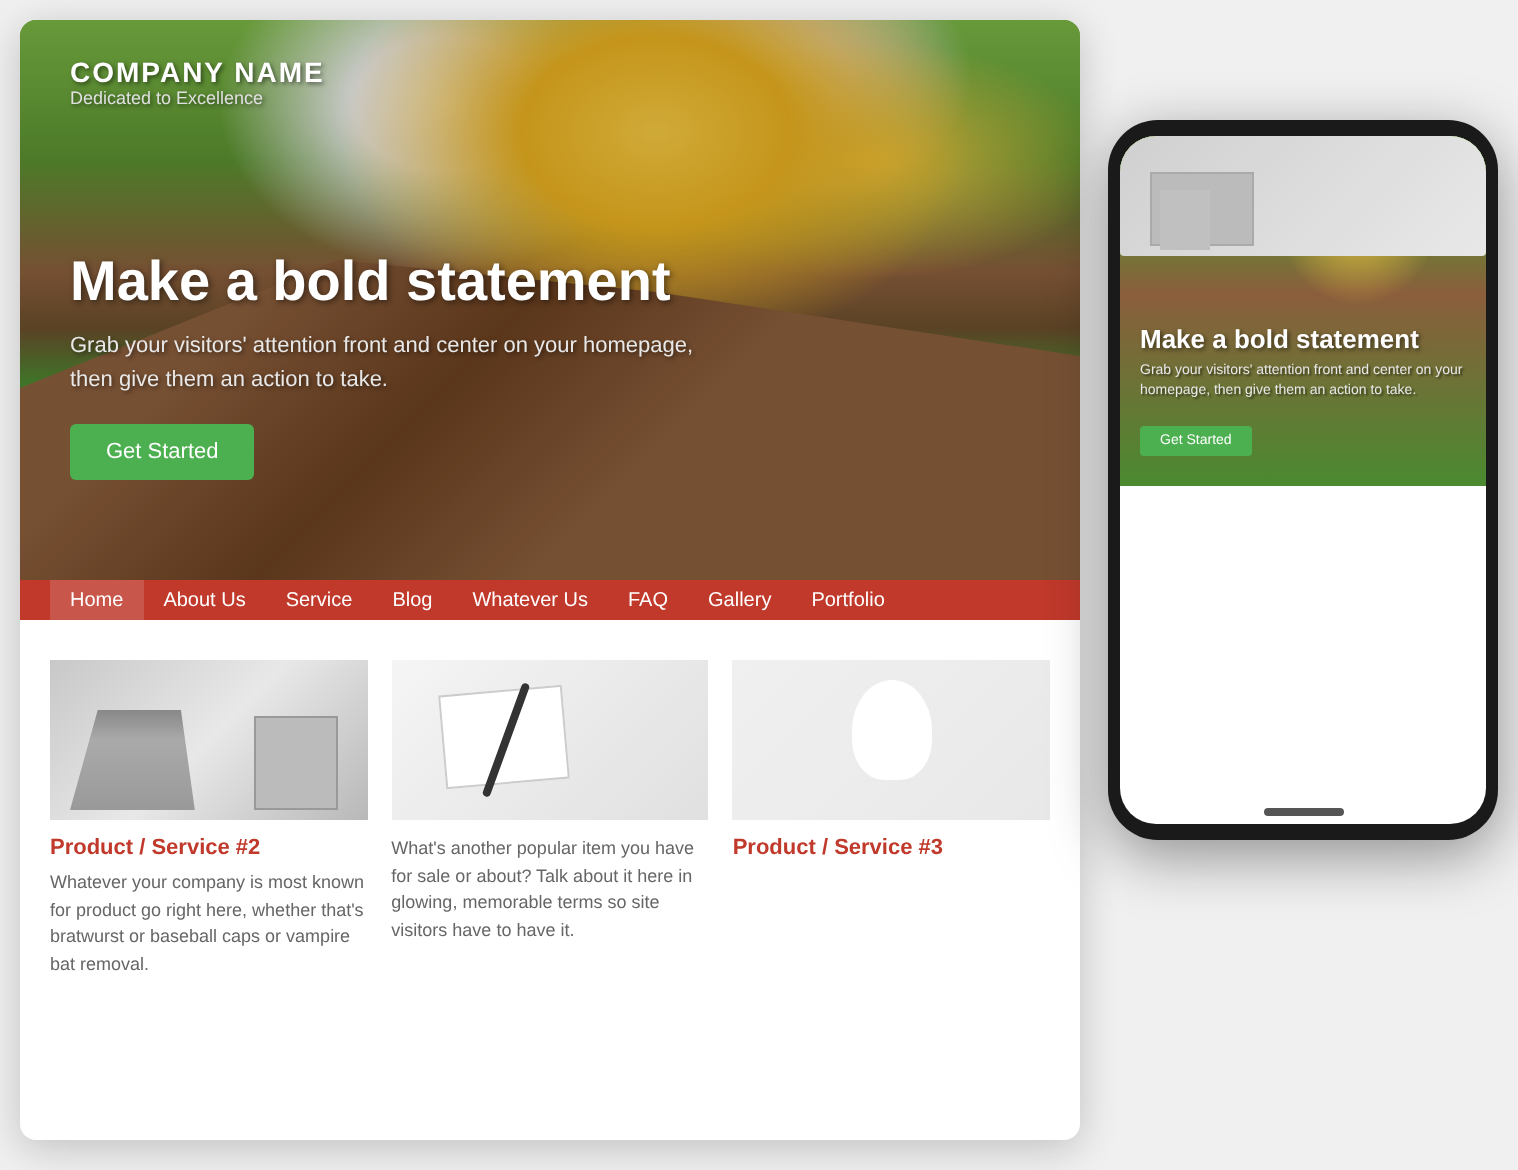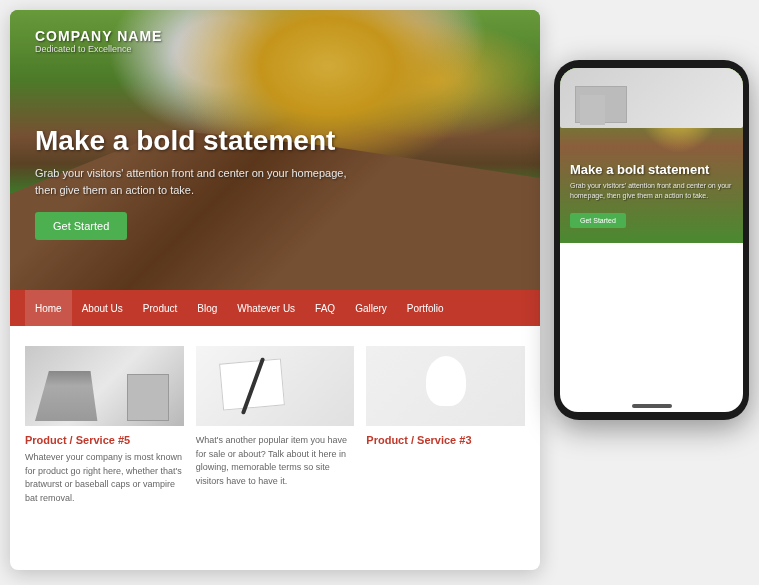--- a/index.html
+++ b/index.html
@@ -116,21 +116,21 @@
       font-size: 9px;
       text-shadow: 1px 1px 2px rgba(0,0,0,0.5);
     }
 
     
     .nav-bar {
       background: #c0392b;
       padding: 0 15px;
       display: flex;
       align-items: center;
-      height: 36px;
+      height: 20px;
     }
 
     .nav-item {
       color: #fff;
       font-size: 10px;
       padding: 0 10px;
       cursor: pointer;
       height: 36px;
       display: flex;
       align-items: center;
@@ -433,33 +433,33 @@
     <div class="hero-content">
       <div class="hero-title">Make a bold statement</div>
       <div class="hero-subtitle">Grab your visitors' attention front and center on your homepage, then give them an action to take.</div>
       <button class="hero-btn">Get Started</button>
     </div>
   </div>
 
   <div class="nav-bar">
     <div class="nav-item active">Home</div>
     <div class="nav-item">About Us</div>
-    <div class="nav-item">Product</div>
+    <div class="nav-item">Service</div>
     <div class="nav-item">Blog</div>
     <div class="nav-item">Whatever Us</div>
     <div class="nav-item">FAQ</div>
     <div class="nav-item">Gallery</div>
     <div class="nav-item">Portfolio</div>
   </div>
 
   <div class="content-section">
 
     <div class="product-card">
       <div class="product-img product-img-1"></div>
-      <div class="product-title">Product / Service #5</div>
+      <div class="product-title">Product / Service #2</div>
       <div class="product-desc">Whatever your company is most known for product go right here, whether that's bratwurst or baseball caps or vampire bat removal.</div>
     </div>
 
     <div class="product-card">
       <div class="product-img product-img-2">
         <div class="pen-notepad"></div>
       </div>
       <div class="product-desc">What's another popular item you have for sale or about? Talk about it here in glowing, memorable terms so site visitors have to have it.</div>
     </div>
 

